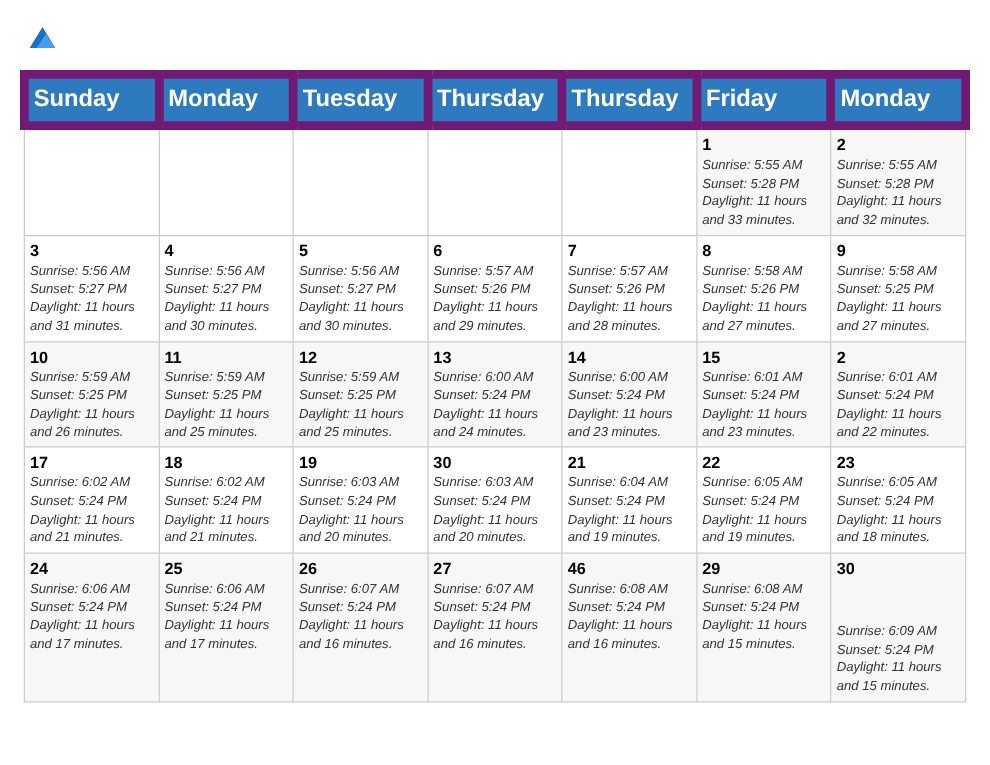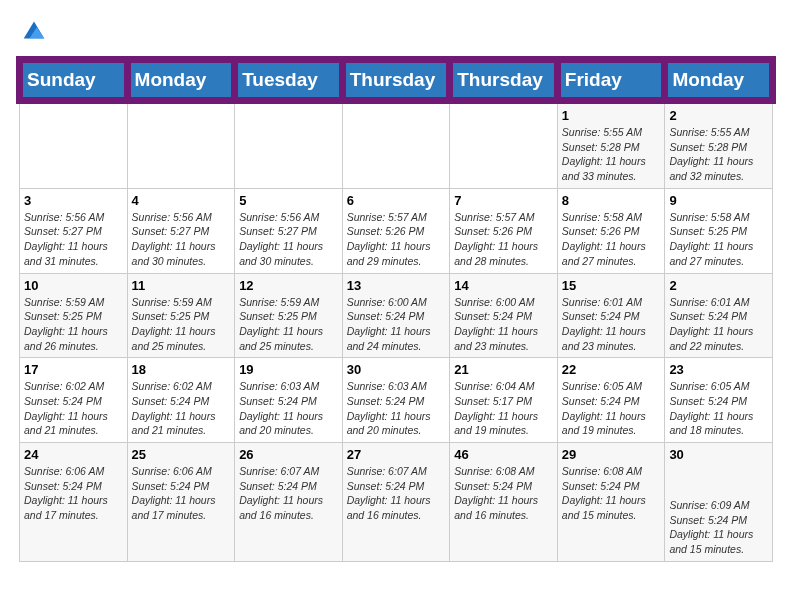--- a/index.html
+++ b/index.html
@@ -248,21 +248,21 @@
         </td>
         <td>
           <span class="day-num">30</span>
           <div class="day-info" style="white-space: pre-line;">Sunrise: 6:03 AM
 Sunset: 5:24 PM
 Daylight: 11 hours and 20 minutes.</div>
         </td>
         <td>
           <span class="day-num">21</span>
           <div class="day-info" style="white-space: pre-line;">Sunrise: 6:04 AM
-Sunset: 5:17 PM
+Sunset: 5:24 PM
 Daylight: 11 hours and 19 minutes.</div>
         </td>
         <td>
           <span class="day-num">22</span>
           <div class="day-info" style="white-space: pre-line;">Sunrise: 6:05 AM
 Sunset: 5:24 PM
 Daylight: 11 hours and 19 minutes.</div>
         </td>
         <td>
           <span class="day-num">23</span>

